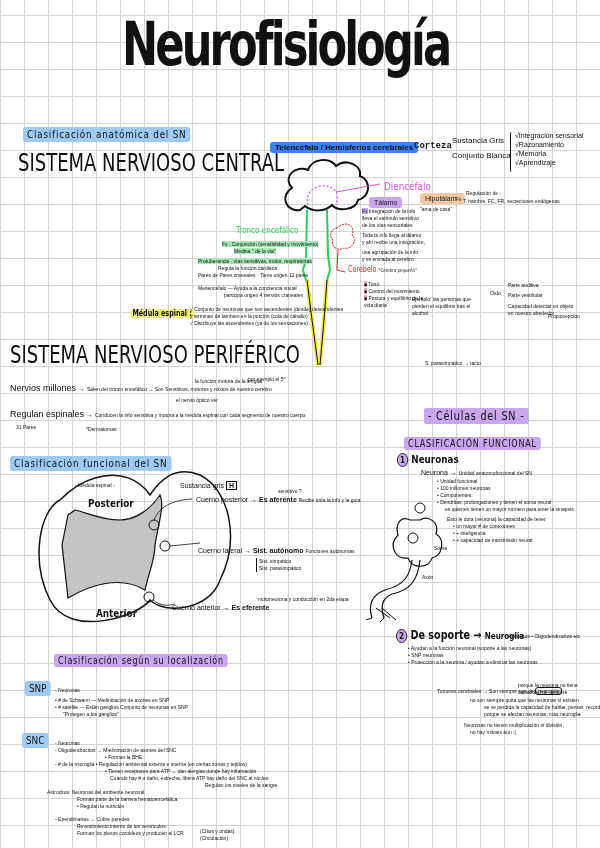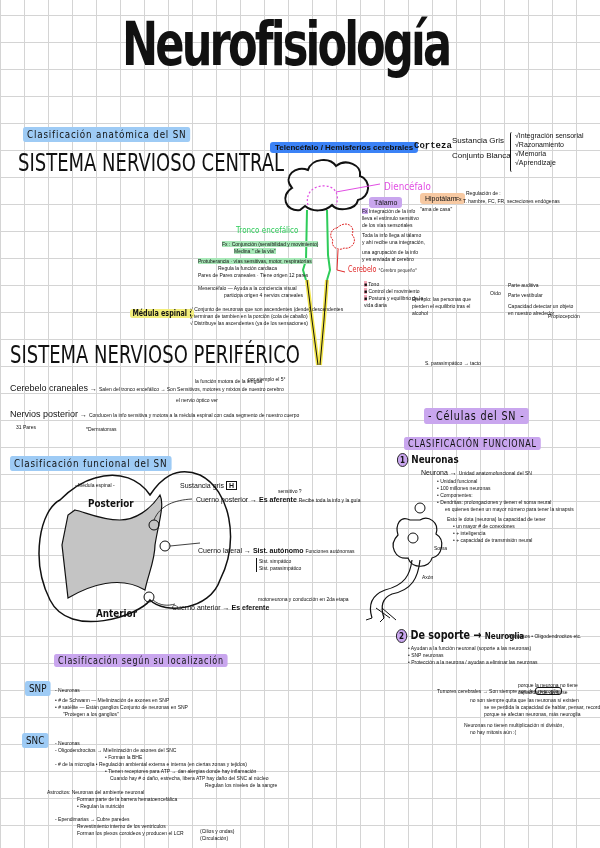--- a/index.html
+++ b/index.html
@@ -147,27 +147,27 @@
   <div>√ Conjunto de neuronas que son ascendentes (desde) descendentes</div>
   <div>  y terminan de tambien en la porción (cola de caballo)</div>
   <div>√ Distribuye las ascendentes (ya de los sensaciones)</div>
 </div>
 
 <div class="abs h-big" style="left:10px;top:340px;">SISTEMA NERVIOSO   PERIFÉRICO</div>
 <div class="abs tiny" style="left:425px;top:360px;">S. parasimpático → tacto</div>
 <div class="abs tiny" style="left:195px;top:378px;">la función motora de la lengua</div>
 <div class="abs tiny" style="left:248px;top:376px;">por ejemplo el 5°</div>
 <div class="abs t" style="left:10px;top:384px;">
-  <span class="mid">Cerebelo craneales</span>
+  <span class="mid">Nervios millones</span>
   <span>→</span>
   <span class="tiny">Salen del tronco encefálico → Son Sensitivos, motores y mixtos de nuestro cerebro</span>
 </div>
 <div class="abs tiny" style="left:176px;top:397px;">el nervio óptico ver</div>
 <div class="abs t" style="left:10px;top:410px;">
-  <span class="mid">Nervios posterior</span>
+  <span class="mid">Regulan espinales</span>
   <span>→</span>
   <span class="tiny">Conducen la info sensitiva y motora a la médula espinal con cada segmento de nuestro cuerpo</span>
 </div>
 <div class="abs tiny" style="left:16px;top:424px;">31 Pares</div>
 <div class="abs tiny" style="left:86px;top:426px;">*Dermatomas</div>
 
 <div class="abs h-section hl hl-blue" style="left:10px;top:456px;">Clasificación funcional del SN</div>
 <div class="abs tiny" style="left:75px;top:482px;">- Médula espinal -</div>
 <div class="abs lbl" style="left:88px;top:497px;font-weight:bold;">Posterior</div>
 <div class="abs lbl" style="left:96px;top:607px;font-weight:bold;">Anterior</div>

